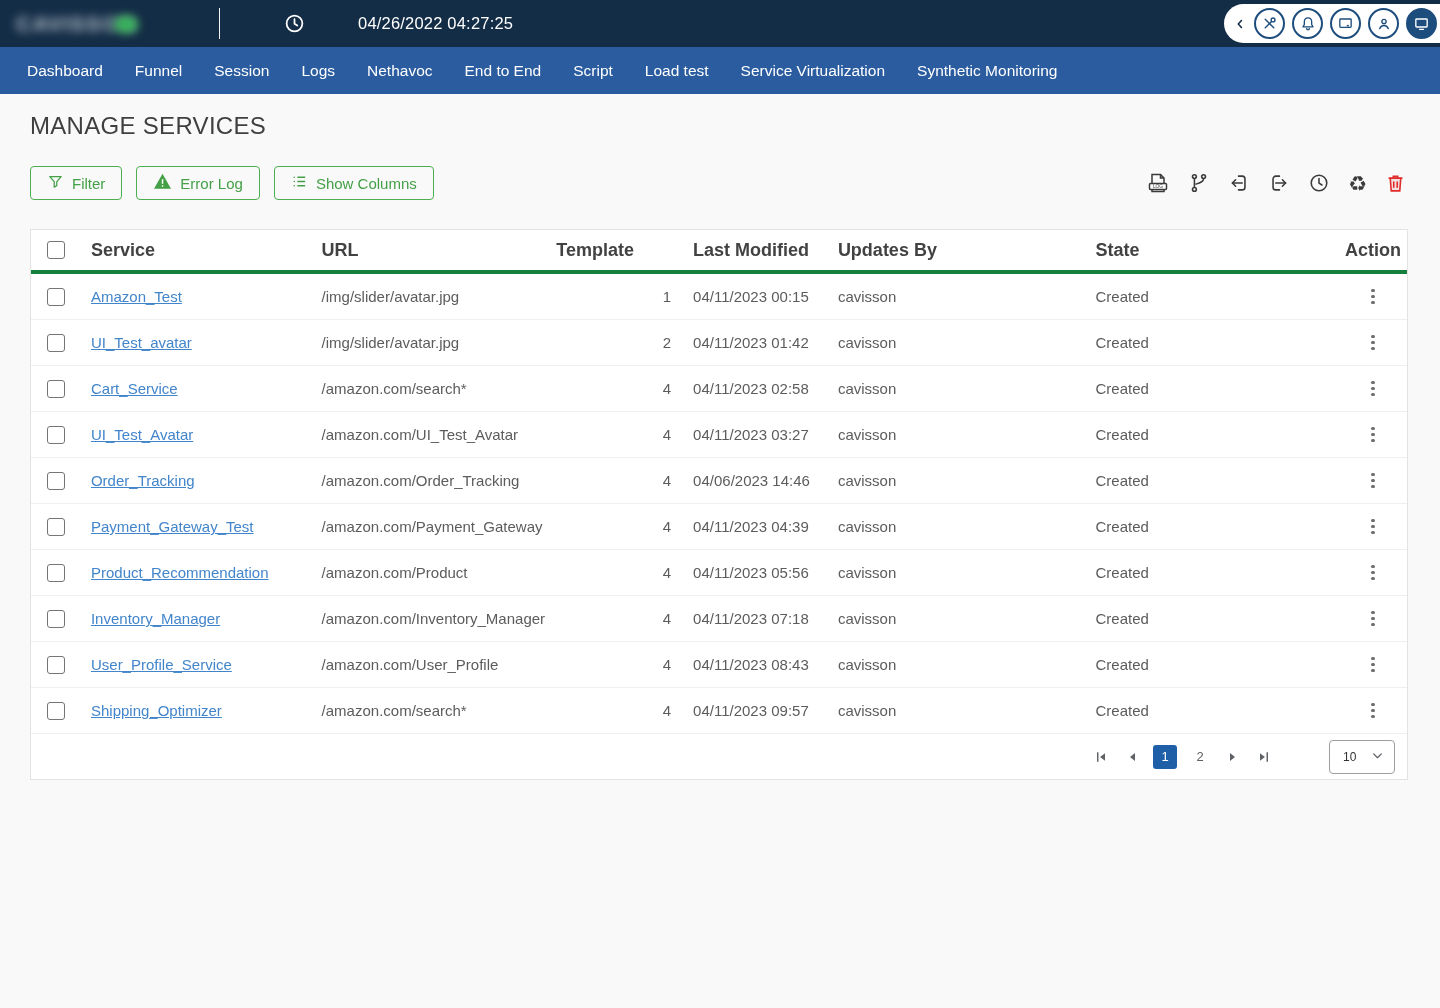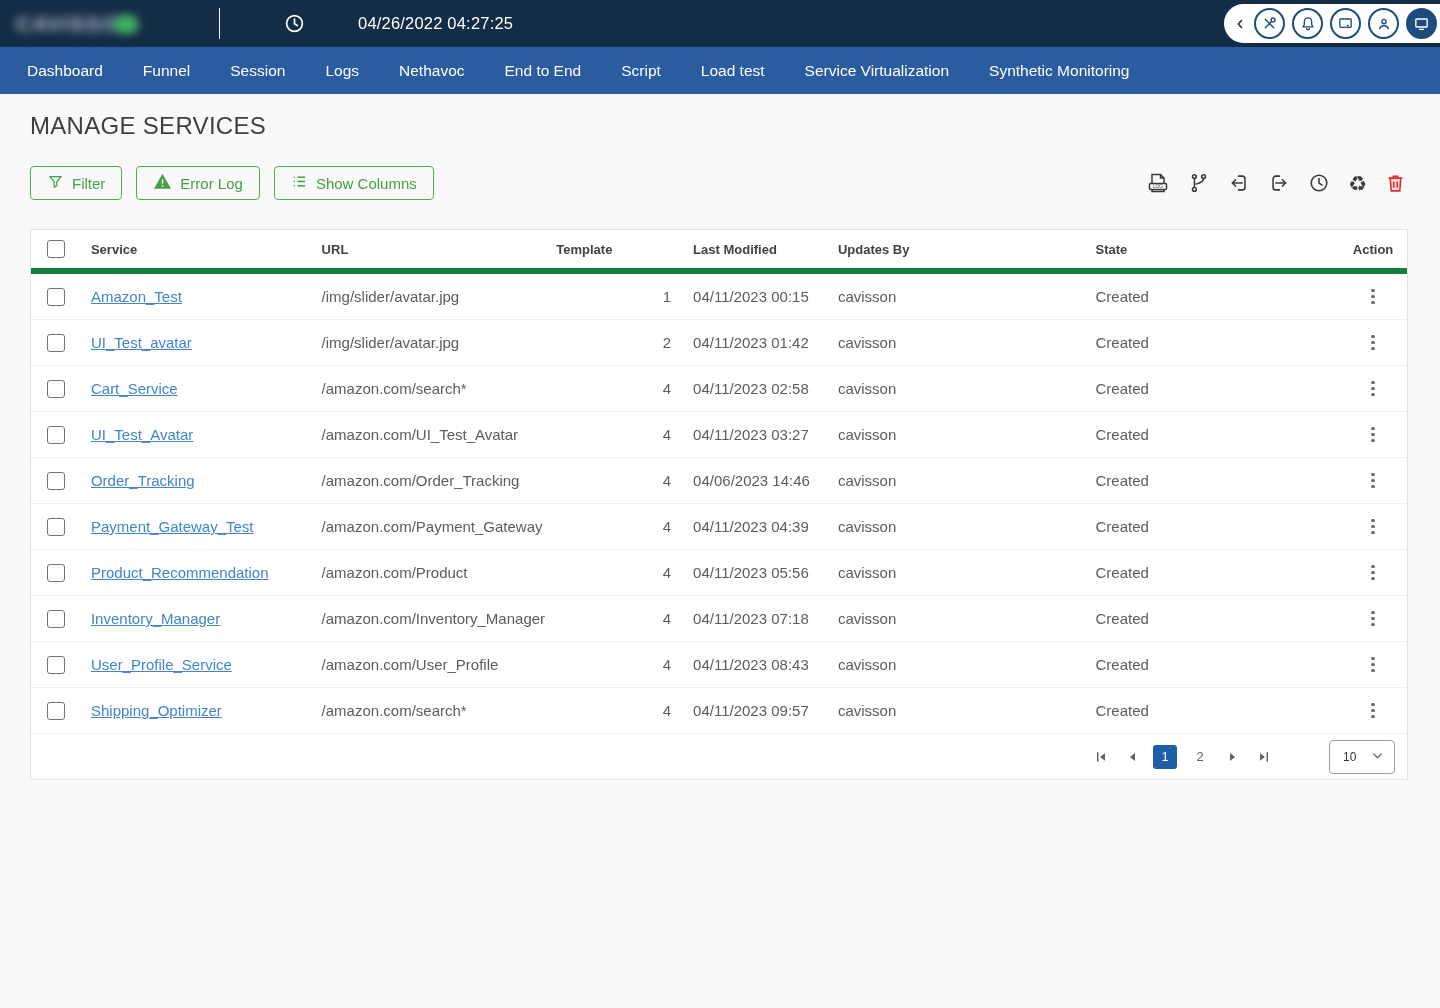--- a/index.html
+++ b/index.html
@@ -33,43 +33,43 @@
   .circle-icon {
     width: 31px; height: 31px; border-radius: 50%; border: 2px solid #1d4d7d;
     display: flex; align-items: center; justify-content: center; color: #1d4d7d; background:#fff;
     cursor: pointer;
   }
   .circle-icon.filled { background: #1d4d7d; color: #fff; }
 
   
   .navbar {
     height: 47px; background: #2a5c9f; display: flex; align-items: center;
-    padding-left: 27px; gap: 40px;
+    padding-left: 27px; gap: 32px;
   }
   .nav-item { color: #fff; font-size: 15.5px; cursor: pointer; white-space: nowrap; }
 
   
   .main { padding: 0 32px 0 30px; }
   .page-title { margin-top: 18px; font-size: 24px; font-weight: 500; color: #3f3f3f; letter-spacing: .3px; }
 
   .actions-row { margin-top: 26px; display: flex; align-items: center; }
   .btn {
     display: inline-flex; align-items: center; gap: 8px; height: 34px; padding: 0 16px;
     border: 1px solid #4caf50; border-radius: 4px; background: transparent;
     color: #43a047; font-size: 15px; font-family: "Liberation Sans", sans-serif;
     margin-right: 14px; cursor: pointer;
   }
   .icon-toolbar { margin-left: auto; display: flex; align-items: center; gap: 14px; }
   .tool-btn { background: none; border: none; padding: 2px; cursor: pointer; display:flex; align-items:center; justify-content:center; }
   .recycle-glyph { font-size: 21px; color: #3a3a3a; line-height: 1; }
 
   
   .table-card { margin-top: 29px; width: 1378px; background: #fff; border: 1px solid #e3e3e3; }
-  .thead { display: flex; align-items: center; height: 44px; border-bottom: 6px solid #15803d;
-    font-size: 13px; font-weight: bold; color: #424242; }
+  .thead { display: flex; align-items: center; height: 44px; border-bottom: 4px solid #15803d;
+    font-size: 18px; font-weight: bold; color: #424242; }
   .trow { display: flex; align-items: center; height: 46px; border-bottom: 1px solid #efefef;
     font-size: 15px; color: #5c5c5c; }
   .cell, .hcell { padding-left: 10px; overflow: hidden; white-space: nowrap; }
   .col-check   { width: 50px;  padding-left: 16px; display:flex; align-items:center; }
   .col-service { width: 231px; }
   .col-url     { width: 235px; }
   .col-template{ width: 137px; }
   .trow .col-template { text-align: right; padding-right: 12px; }
   .col-modified{ width: 145px; }
   .col-updates { width: 258px; }

